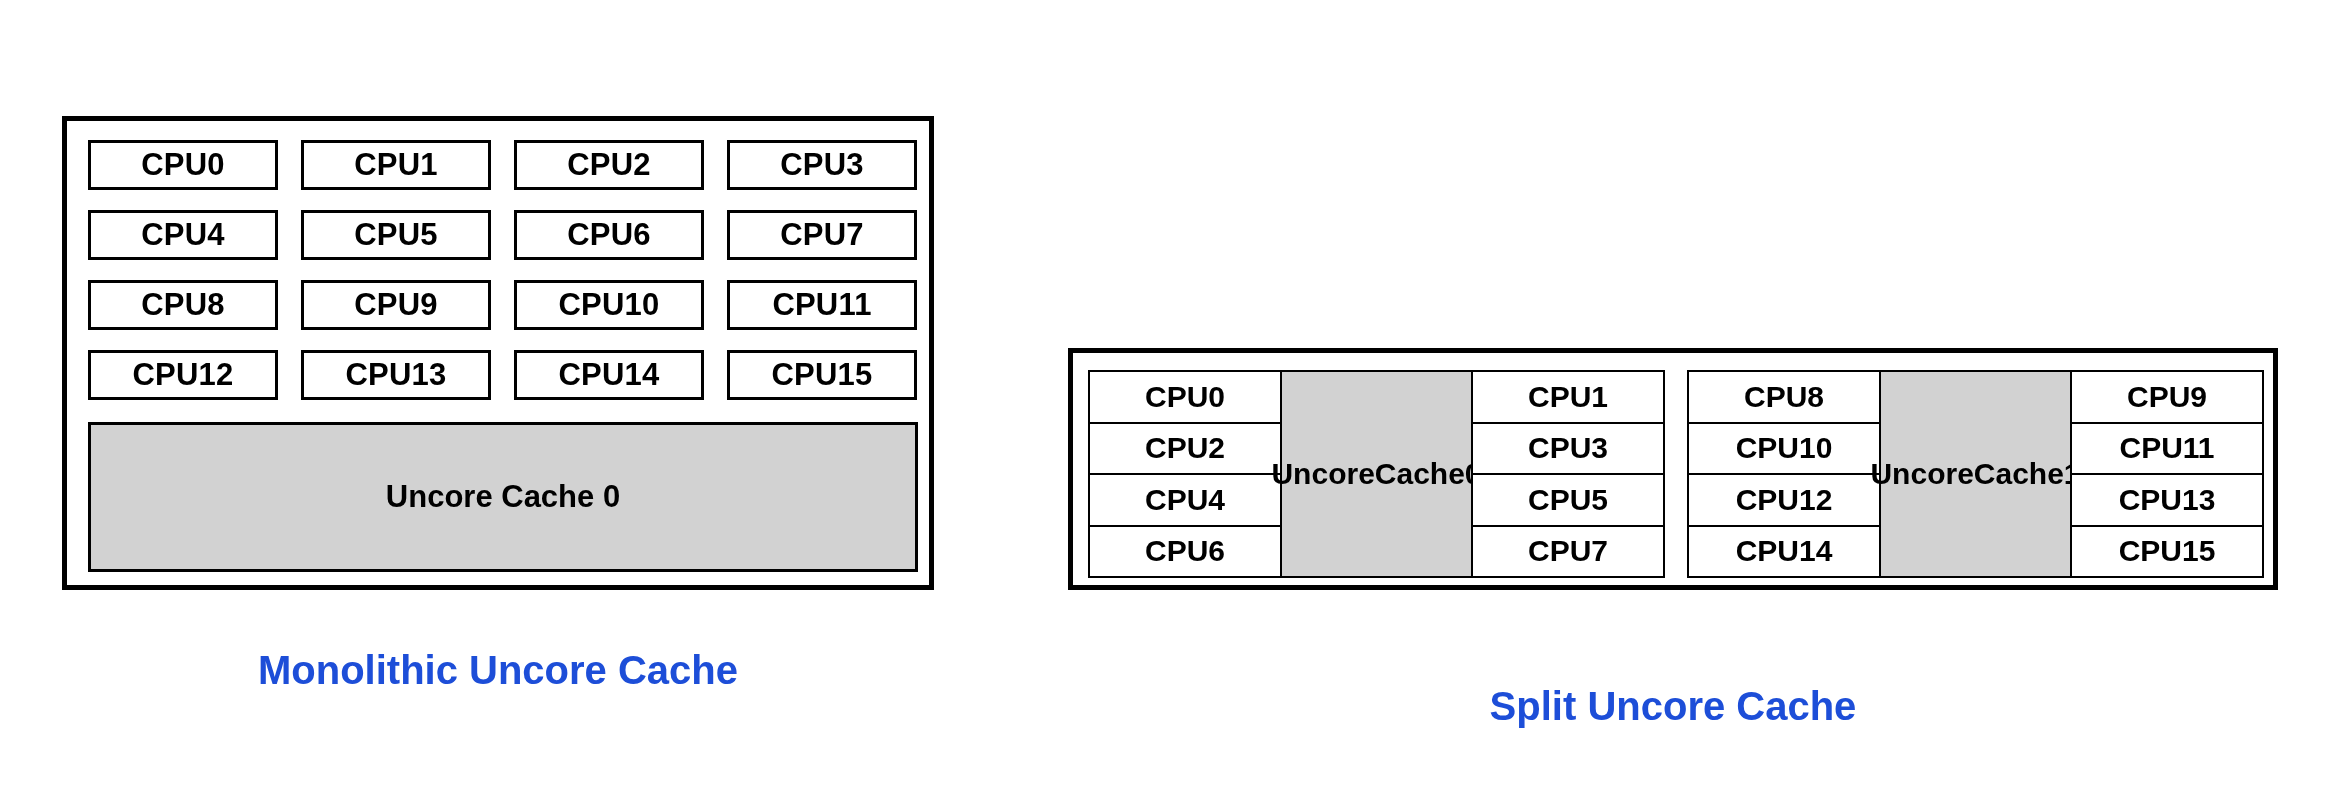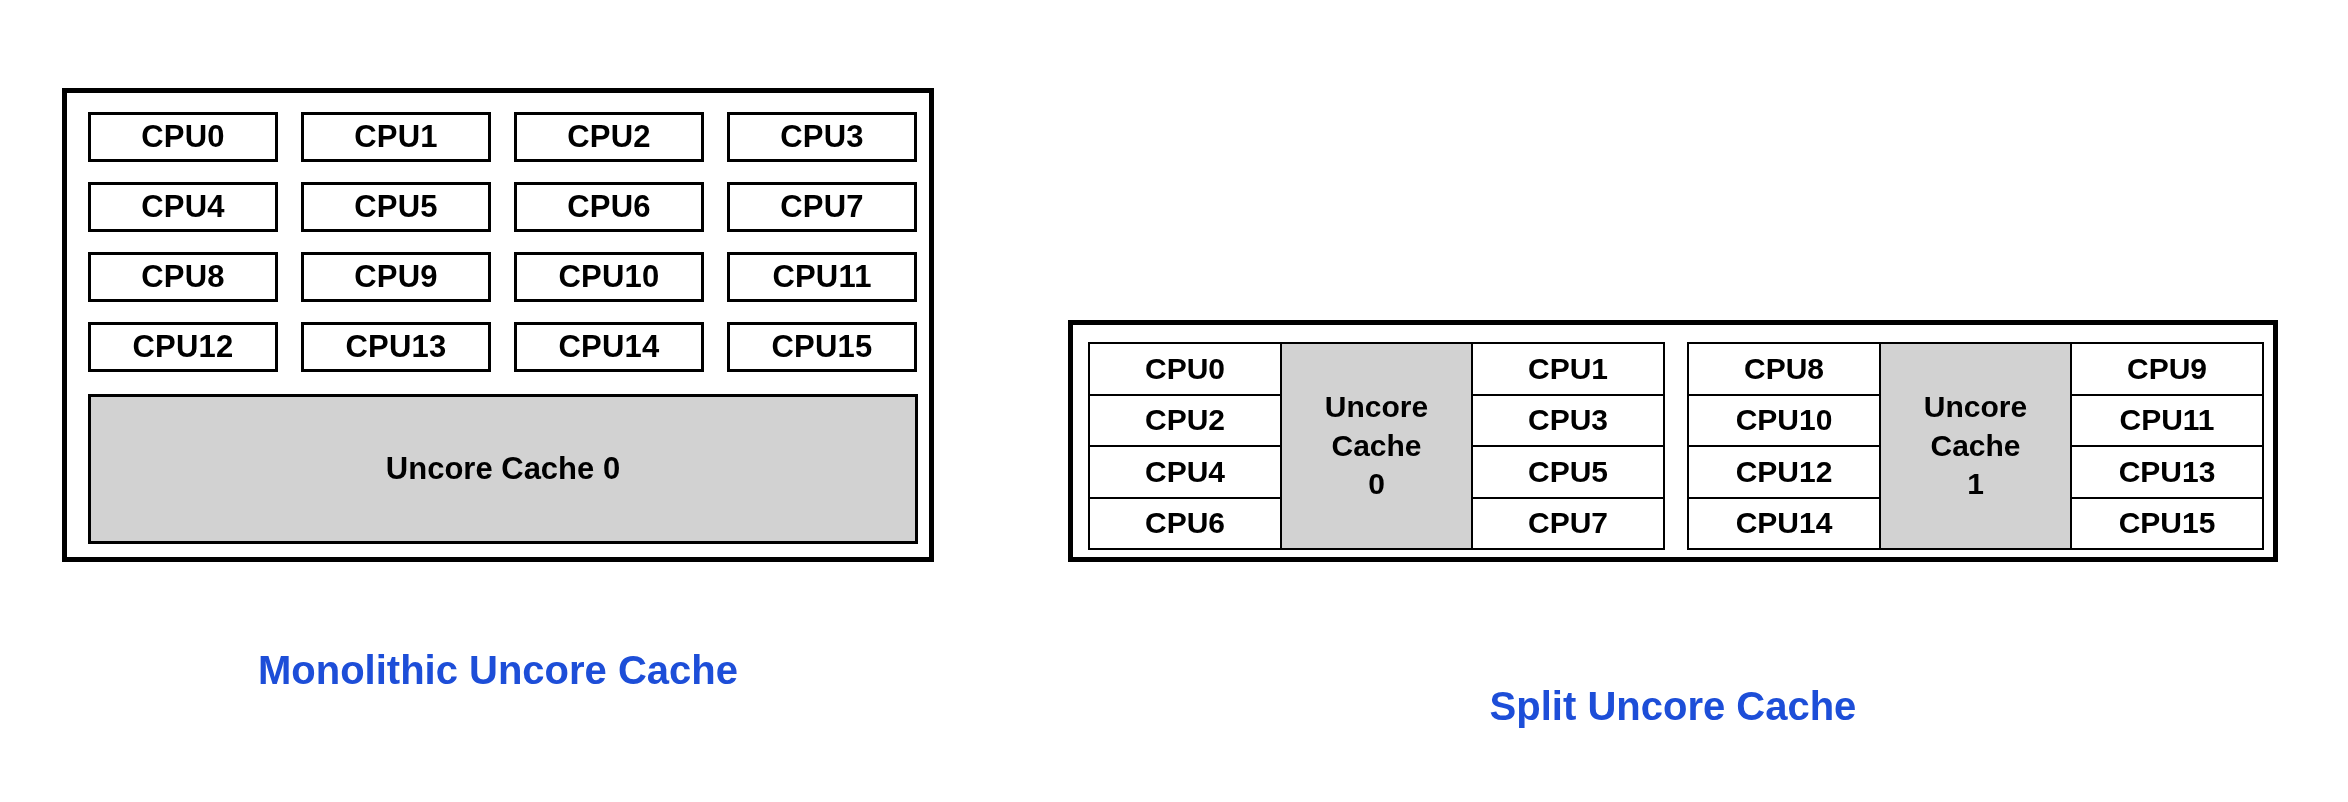--- a/index.html
+++ b/index.html
@@ -10,20 +10,21 @@
   body {
     width: 2348px;
     height: 802px;
     position: relative;
     font-family: "Liberation Sans", sans-serif;
     -webkit-font-smoothing: antialiased;
   }
 
   .figure {
     position: absolute;
+    margin-top: 28px;
   }
 
   
   .chip-box {
     position: absolute;
     box-sizing: border-box;
     border: 5px solid #000000;
     background: #ffffff;
   }
 
@@ -128,21 +129,21 @@
     color: #000000;
   }
   .cpu-col .cpu-cell-sm:first-child { margin-top: 0; }
 
   .cache-col {
     width: 193px;
     box-sizing: border-box;
     border: 2px solid #000000;
     background: #d2d2d2;
     display: flex;
-    flex-direction: column;
+    flex-direction: row;
     align-items: center;
     justify-content: center;
     font-weight: bold;
     font-size: 30px;
     color: #000000;
     line-height: 1.28;
     margin-left: -2px;
     margin-right: -2px;
   }
   .cache-col span { display: block; text-align: center; }

